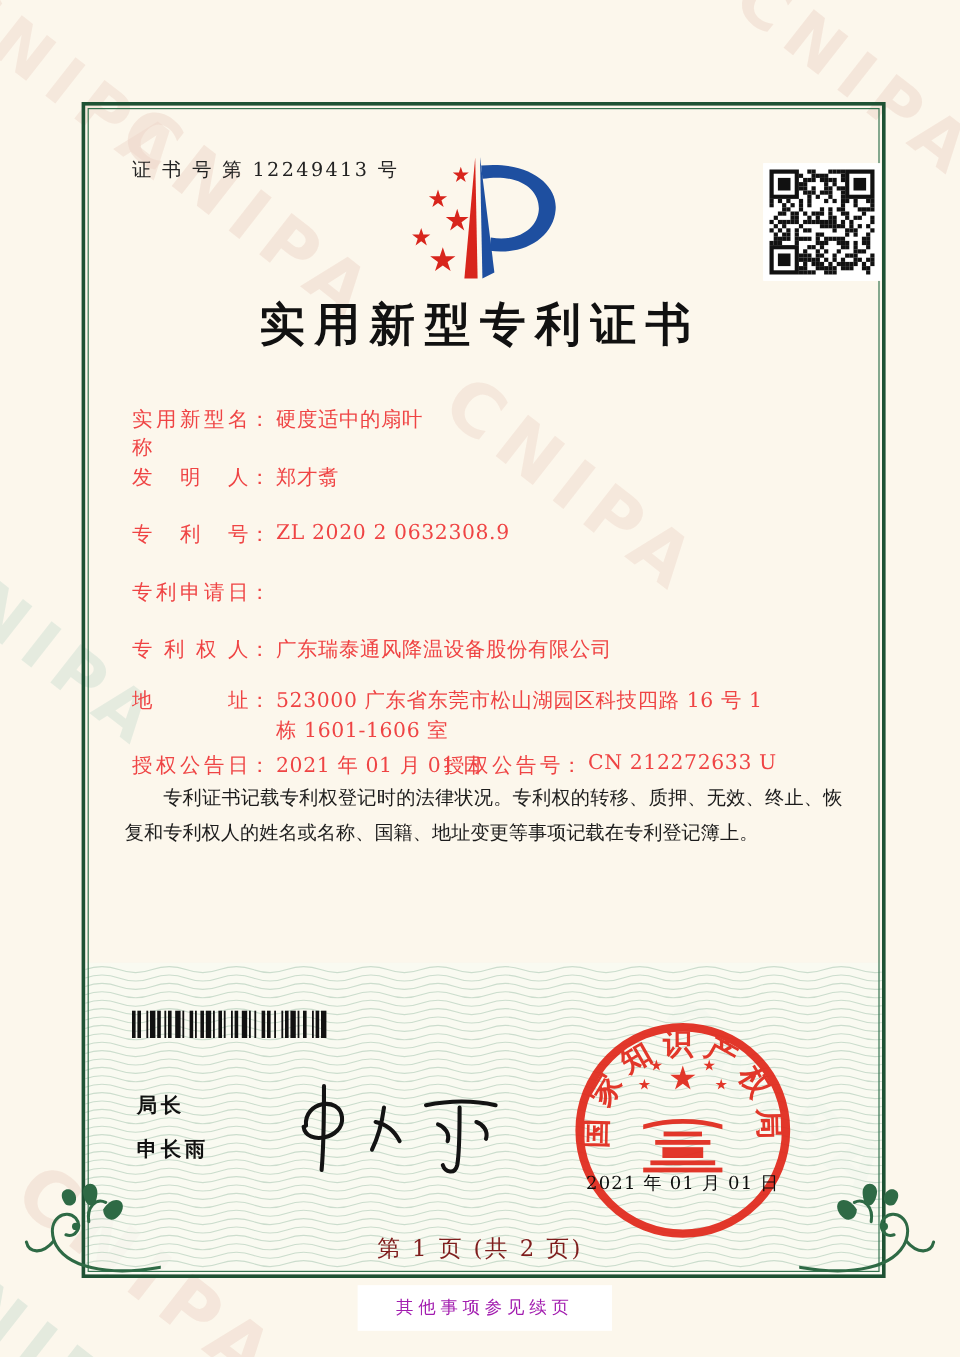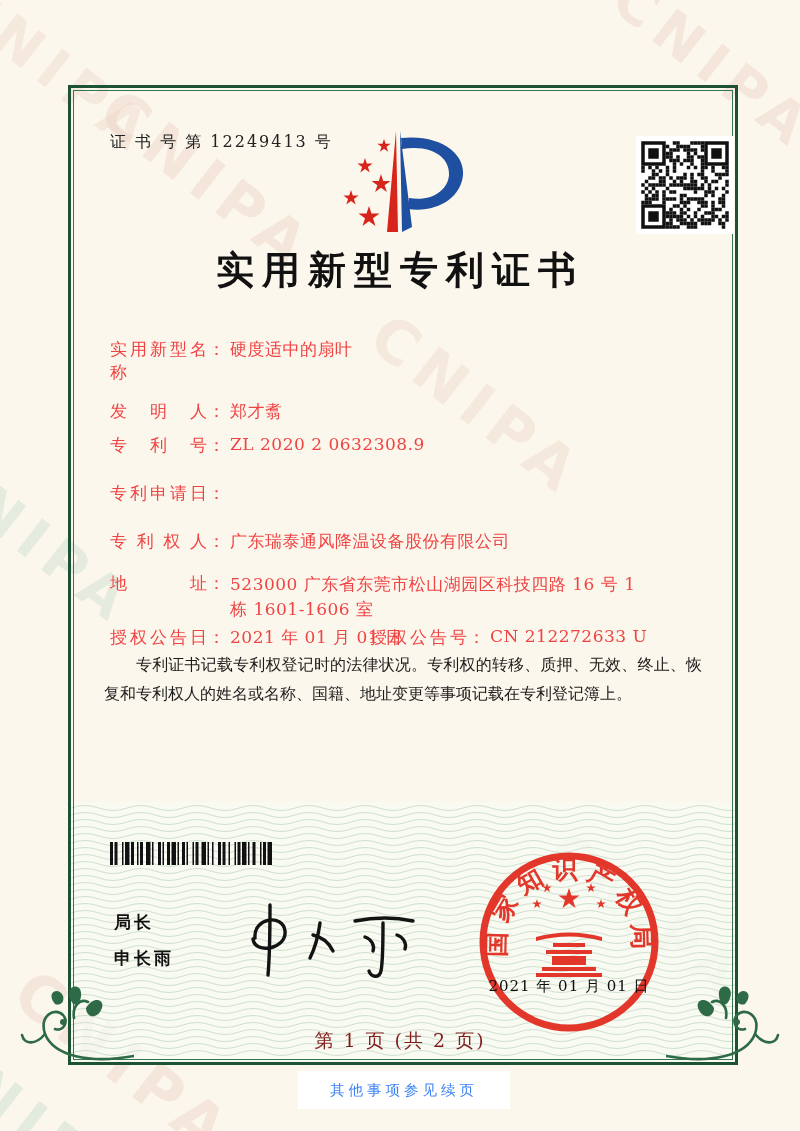--- a/index.html
+++ b/index.html
@@ -48,21 +48,21 @@
           font-family:"DejaVu Sans","Liberation Sans",sans-serif;font-weight:bold;
           font-size:17px;letter-spacing:3px;color:#111;line-height:36px;}
   .signature{position:absolute;left:225px;top:893px;z-index:3;}
   .seal{position:absolute;left:478px;top:851px;z-index:4;opacity:.92;}
   .seal-date{position:absolute;left:470px;top:977px;width:198px;text-align:center;
              font-size:15px;letter-spacing:1px;color:#0d0d0d;z-index:5;}
   .page-no{position:absolute;left:68px;top:1028px;width:664px;text-align:center;
            font-size:19px;letter-spacing:2px;color:#7f1d1d;z-index:3;}
   .note-strip{position:absolute;left:298px;top:1071px;width:212px;height:38px;
               background:#ffffff;line-height:38px;text-align:center;font-size:14.5px;
-              letter-spacing:4px;color:#3b82f6;z-index:3;}
+              letter-spacing:4px;color:#a21caf;z-index:3;}
 </style>
 </head>
 <body>
 
 <div class="wm wm-pink" style="left:-20px;top:-30px;font-size:56px;opacity:.45">CNIPA</div>
 <div class="wm wm-pink" style="left:640px;top:-35px;font-size:56px;opacity:.5">CNIPA</div>
 <div class="wm wm-pink" style="left:130px;top:75px;font-size:60px;opacity:.5">CNIPA</div>
 <div class="wm wm-pink" style="left:400px;top:300px;font-size:60px;opacity:.45">CNIPA</div>
 <div class="wm wm-green" style="left:-40px;top:440px;font-size:56px;opacity:.5">CNIPA</div>
 <div class="wm wm-green" style="left:575px;top:820px;font-size:54px;opacity:.4">CNIPA</div>
@@ -410,21 +410,21 @@
     <rect x="12.25" y="75.25" width="10.5" height="10.5" fill="#111"></rect>
   </svg>
 
 <div class="title">实用新型专利证书</div>
 
 <div class="frow" style="top:338px">
   <span class="flabel">实用新型名称</span>
     <span class="fcolon">：</span>
   <span class="fvalue">硬度适中的扇叶</span>
 </div>
-<div class="frow" style="top:400px">
+<div class="frow" style="top:386px">
   <span class="flabel">发明人</span>
     <span class="fcolon">：</span>
   <span class="fvalue">郑才翥</span>
 </div>
 <div class="frow" style="top:434px">
   <span class="flabel">专利号</span>
     <span class="fcolon">：</span>
   <span class="fvalue">ZL 2020 2 0632308.9</span>
 </div>
 <div class="frow" style="top:482px">

